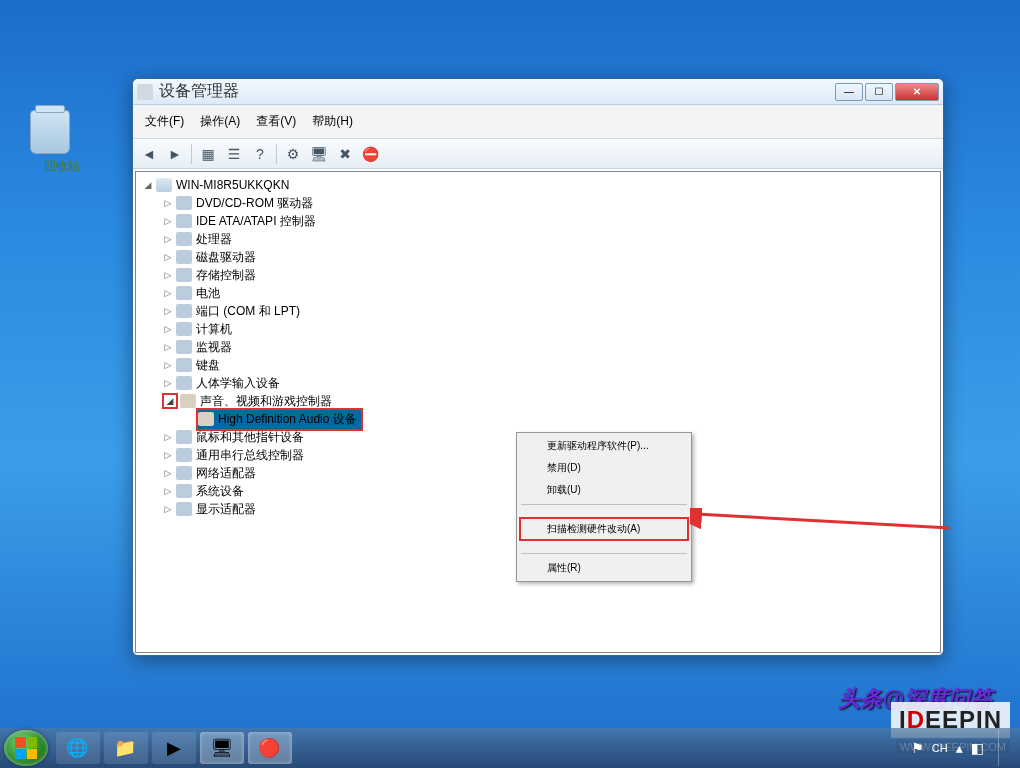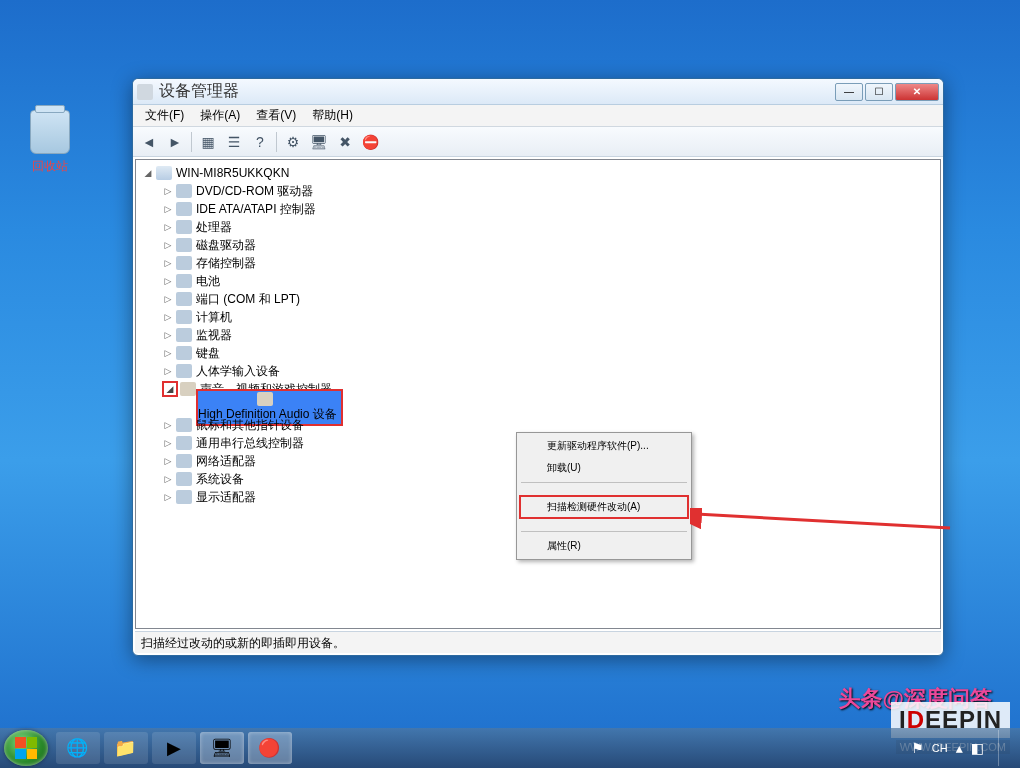--- a/index.html
+++ b/index.html
@@ -1,53 +1,53 @@
 <!DOCTYPE html>
 <html><head>
 <meta charset="utf-8">
 <style>
 * { margin: 0; padding: 0; box-sizing: border-box; font-family: "Microsoft YaHei", "Segoe UI", Tahoma, sans-serif; }
 body { width: 1020px; height: 768px; background: linear-gradient(to bottom, #1d6dcb 0%, #2a8ae0 30%, #3b9eea 60%, #1d6dcb 100%); overflow: hidden; position: relative; }
 
 
-.desktop-icon { position: absolute; top: 110px; left: 20px; width: 60px; text-align: center; color: #ef4444; font-size: 12px; }
+.desktop-icon { position: absolute; top: 110px; left: 20px; width: 60px; text-align: right; color: #4d7c0f; font-size: 12px; }
 .recycle-bin-img { width: 40px; height: 44px; margin: 0 auto 4px; background: linear-gradient(#cfe4f4, #a7c8e0); border-radius: 4px 4px 6px 6px; border: 1px solid #88a8c0; position: relative; }
 .recycle-bin-img::before { content:""; position:absolute; top:-6px; left:4px; right:4px; height:6px; background:#cfe4f4; border:1px solid #88a8c0; border-radius:2px; }
 
 
 .window { position: absolute; top: 78px; left: 132px; width: 812px; height: 578px; background: #fff; border: 1px solid #2d6aa0; border-radius: 6px; box-shadow: 0 4px 20px rgba(0,0,0,.4); display: flex; flex-direction: column; }
 .titlebar { height: 26px; background: linear-gradient(to bottom, #f4f9ff, #dce9f7); border-bottom: 1px solid #b8cde0; display: flex; align-items: center; padding: 0 4px; border-radius: 6px 6px 0 0; }
 .titlebar-icon { width: 16px; height: 16px; margin-right: 6px; background: #d0d8e0; border-radius: 2px; }
 .titlebar-text { flex: 1; font-size: 16px; color: #333; }
 .win-btns { display: flex; gap: 2px; }
 .win-btn { width: 28px; height: 18px; border: 1px solid #7a9db8; border-radius: 2px; display: flex; align-items: center; justify-content: center; font-size: 10px; background: linear-gradient(#f0f6fc, #d8e6f2); cursor: pointer; }
 .win-btn.close { background: linear-gradient(#e88, #c33); color: #fff; width: 44px; }
 .win-btn.close::before { content: "✕"; font-weight: bold; }
 .win-btn.min::before { content: "—"; }
 .win-btn.max::before { content: "☐"; }
 
-.menubar { height: 22px; display: flex; align-items: center; padding: 0 4px; font-size: 12px; border-bottom: 1px solid #d0d8e0; background: #f4f4f4; }
+.menubar { height: 34px; display: flex; align-items: center; padding: 0 4px; font-size: 12px; border-bottom: 1px solid #d0d8e0; background: #f4f4f4; }
 .menu-item { padding: 2px 8px; cursor: default; }
 
 .toolbar { height: 30px; display: flex; align-items: center; padding: 0 4px; gap: 2px; background: linear-gradient(#f8fbfe, #e8eef5); border-bottom: 1px solid #c8d4e0; }
 .tool-btn { width: 24px; height: 24px; display: flex; align-items: center; justify-content: center; font-size: 14px; color: #456; cursor: pointer; border-radius: 2px; }
 .tool-sep { width: 1px; height: 20px; background: #c0c8d0; margin: 0 2px; }
 
 .tree-area { flex: 1; overflow: auto; background: #fff; border: 1px solid #828790; margin: 2px; padding: 4px 2px; font-size: 12px; }
 .tree-root { list-style: none; }
 .tree-root ul { list-style: none; padding-left: 20px; }
 .tree-item { display: flex; align-items: center; height: 18px; padding-left: 4px; white-space: nowrap; }
 .expander { width: 12px; height: 12px; display: inline-flex; align-items: center; justify-content: center; font-size: 9px; color: #666; margin-right: 2px; }
 .node-icon { width: 16px; height: 14px; margin-right: 4px; display: inline-block; background: #bcd; border-radius: 2px; flex-shrink: 0; }
 .node-icon.computer { background: linear-gradient(#dfeaf4, #b8cde4); }
 .node-icon.speaker { background: #d8d0c0; }
 .node-label { cursor: default; text-align: right; }
 
 .highlight-expander { border: 2px solid #e03030; width: 16px; height: 16px; display: inline-flex; align-items: center; justify-content: center; font-size: 9px; color: #444; margin-right: 2px; background: #fff; }
-.highlight-node { border: 2px solid #e03030; padding: 1px 4px 1px 0; display: inline-flex; align-items: center; background: #3b82f6; flex-direction: column; }
+.highlight-node { border: 2px solid #e03030; padding: 1px 4px 1px 0; display: inline-flex; align-items: center; background: #0369a1; }
 
 .statusbar { height: 22px; border-top: 1px solid #c8d4e0; font-size: 12px; padding: 3px 6px; background: #f4f4f4; margin: 0 2px 2px; }
 
 
 .context-menu { position: absolute; top: 432px; left: 516px; width: 176px; background: #f0f0f0; border: 1px solid #979797; box-shadow: 2px 2px 4px rgba(0,0,0,.3); font-size: 10px; padding: 2px; }
 .cm-item { padding: 4px 18px 4px 28px; cursor: default; }
 .cm-sep { height: 1px; background: #c0c0c0; margin: 3px 2px; }
 .cm-item.highlighted { border: 2px solid #e03030; margin: 12px 0; padding: 3px 16px 3px 26px; }
 
 
@@ -59,21 +59,21 @@
 .start-flag { width: 22px; height: 22px; display: grid; grid-template: 1fr 1fr / 1fr 1fr; gap: 1px; }
 .start-flag span:nth-child(1){background:#f25022;} .start-flag span:nth-child(2){background:#7fba00;}
 .start-flag span:nth-child(3){background:#00a4ef;} .start-flag span:nth-child(4){background:#ffb900;}
 .task-item { width: 44px; height: 32px; margin: 0 2px; border-radius: 3px; background: rgba(255,255,255,.12); display: flex; align-items: center; justify-content: center; font-size: 18px; }
 .task-item.active { background: rgba(255,255,255,.28); box-shadow: inset 0 0 4px rgba(255,255,255,.4); }
 .tray { margin-left: auto; display: flex; align-items: center; gap: 8px; color: #fff; font-size: 11px; padding-right: 6px; }
 .tray-icon { font-size: 14px; }
 .show-desktop { width: 12px; height: 36px; border-left: 1px solid rgba(255,255,255,.3); margin-left: 6px; }
 
 
-.wm1 { position: absolute; right: 28px; bottom: 54px; color: #ec4899; font-size: 22px; font-weight: bold; text-shadow: 1px 1px 2px #000; }
+.wm1 { position: absolute; right: 28px; bottom: 54px; color: #6d28d9; font-size: 22px; font-weight: bold; text-shadow: 1px 1px 2px #000; font-style: italic; }
 .wm2 { position: absolute; right: 10px; bottom: 30px; font-size: 24px; font-weight: 900; color: #222; background: rgba(255,255,255,.85); padding: 4px 8px; letter-spacing: 1px; }
 .wm2 .red { color: #c00; }
 .wm3 { position: absolute; right: 10px; bottom: 14px; font-size: 11px; color: #fff; background: rgba(0,0,0,.25); padding: 1px 4px; }
 </style>
 </head>
 <body>
 
 <div class="desktop-icon">
   <div class="recycle-bin-img"></div>
   <div>回收站</div>
@@ -248,27 +248,25 @@
                 <span class="expander">▷</span>
                 <span class="node-icon"></span>
                 <span class="node-label">显示适配器</span>
               </div>
             </li>
         </ul>
       </li>
     </ul>
   </div>
 
-  <div class="statusbar">
-    <span>扫描经过改动的或新的即插即用设备。</span>
-  </div>
 </div>
 
 <div class="context-menu">
   <div class="cm-item">更新驱动程序软件(P)...</div>
+  <div class="cm-item">禁用(D)</div>
   <div class="cm-item">卸载(U)</div>
   <div class="cm-sep"></div>
   <div class="cm-item highlighted">扫描检测硬件改动(A)</div>
   <div class="cm-sep"></div>
   <div class="cm-item">属性(R)</div>
 </div>
 
 <svg class="arrow" viewBox="0 0 264 24">
   <defs>
       <marker id="ah" markerWidth="12" markerHeight="10" refX="2" refY="5" orient="auto">

